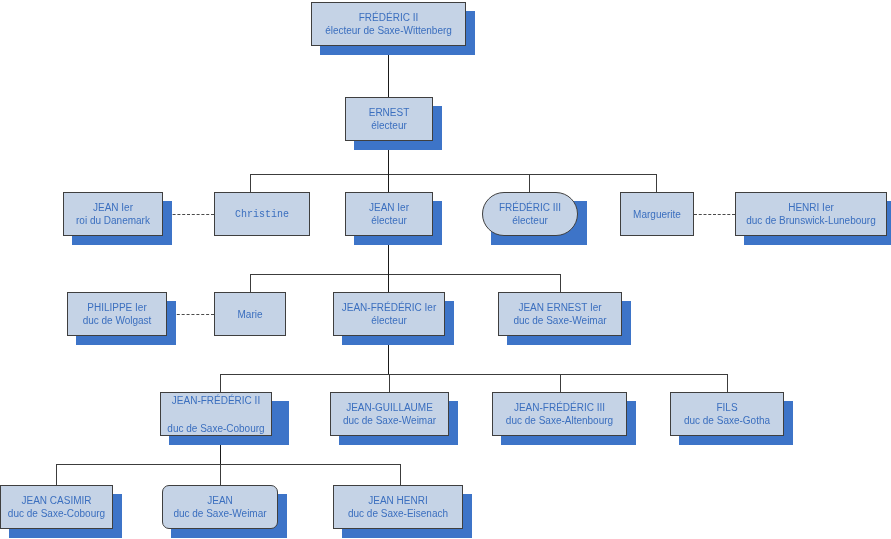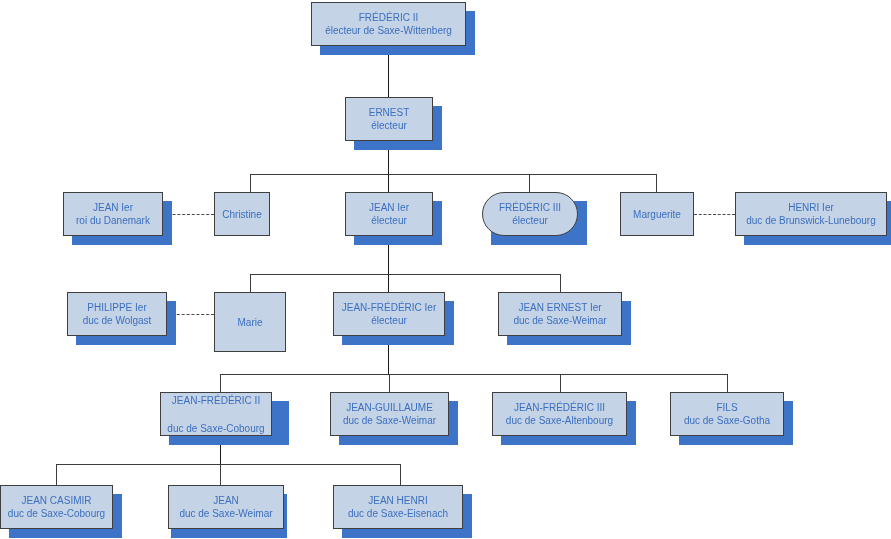--- a/index.html
+++ b/index.html
@@ -94,21 +94,21 @@
       <div class="shadow" style="left: 354px; top: 106px; width: 88px; height: 44px;"></div>
       <div class="node" style="left: 345px; top: 97px; width: 88px; height: 44px;">
         <span class="l1">ERNEST</span>
         <span class="l2">électeur</span>
       </div>
       <div class="shadow" style="left: 72px; top: 201px; width: 100px; height: 44px;"></div>
       <div class="node" style="left: 63px; top: 192px; width: 100px; height: 44px;">
         <span class="l1">JEAN Ier</span>
         <span class="l2">roi du Danemark</span>
       </div>
-      <div class="node" style="left: 214px; top: 192px; width: 56px; height: 44px;">
+      <div class="node" style="left: 214px; top: 192px; width: 96px; height: 44px; font-family: Liberation Mono, monospace;">
         <span class="l1">Christine</span>
       </div>
       <div class="shadow" style="left: 354px; top: 201px; width: 88px; height: 44px;"></div>
       <div class="node" style="left: 345px; top: 192px; width: 88px; height: 44px;">
         <span class="l1">JEAN Ier</span>
         <span class="l2">électeur</span>
       </div>
       <div class="shadow" style="left: 491px; top: 201px; width: 96px; height: 44px;"></div>
       <div class="node" style="left: 482px; top: 192px; width: 96px; height: 44px; border-radius: 22px;">
         <span class="l1">FRÉDÉRIC III</span>
@@ -120,21 +120,21 @@
       <div class="shadow" style="left: 744px; top: 201px; width: 152px; height: 44px;"></div>
       <div class="node" style="left: 735px; top: 192px; width: 152px; height: 44px;">
         <span class="l1">HENRI Ier</span>
         <span class="l2">duc de Brunswick-Lunebourg</span>
       </div>
       <div class="shadow" style="left: 76px; top: 301px; width: 100px; height: 44px;"></div>
       <div class="node" style="left: 67px; top: 292px; width: 100px; height: 44px;">
         <span class="l1">PHILIPPE Ier</span>
         <span class="l2">duc de Wolgast</span>
       </div>
-      <div class="node" style="left: 214px; top: 292px; width: 72px; height: 60px;">
+      <div class="node" style="left: 214px; top: 292px; width: 72px; height: 44px;">
         <span class="l1">Marie</span>
       </div>
       <div class="shadow" style="left: 342px; top: 301px; width: 112px; height: 44px;"></div>
       <div class="node" style="left: 333px; top: 292px; width: 112px; height: 44px;">
         <span class="l1">JEAN-FRÉDÉRIC Ier</span>
         <span class="l2">électeur</span>
       </div>
       <div class="shadow" style="left: 507px; top: 301px; width: 124px; height: 44px;"></div>
       <div class="node" style="left: 498px; top: 292px; width: 124px; height: 44px;">
         <span class="l1">JEAN ERNEST Ier</span>
@@ -159,21 +159,21 @@
       <div class="node" style="left: 670px; top: 392px; width: 114px; height: 44px;">
         <span class="l1">FILS</span>
         <span class="l2">duc de Saxe-Gotha</span>
       </div>
       <div class="shadow" style="left: 9px; top: 494px; width: 113px; height: 44px;"></div>
       <div class="node" style="left: 0px; top: 485px; width: 113px; height: 44px;">
         <span class="l1">JEAN CASIMIR</span>
         <span class="l2">duc de Saxe-Cobourg</span>
       </div>
       <div class="shadow" style="left: 171px; top: 494px; width: 116px; height: 44px;"></div>
-      <div class="node" style="left: 168px; top: 485px; width: 116px; height: 44px;">
+      <div class="node" style="left: 162px; top: 485px; width: 116px; height: 44px; border-radius: 7px;">
         <span class="l1">JEAN</span>
         <span class="l2">duc de Saxe-Weimar</span>
       </div>
       <div class="shadow" style="left: 342px; top: 494px; width: 130px; height: 44px;"></div>
       <div class="node" style="left: 333px; top: 485px; width: 130px; height: 44px;">
         <span class="l1">JEAN HENRI</span>
         <span class="l2">duc de Saxe-Eisenach</span>
       </div>
     </div>
 

